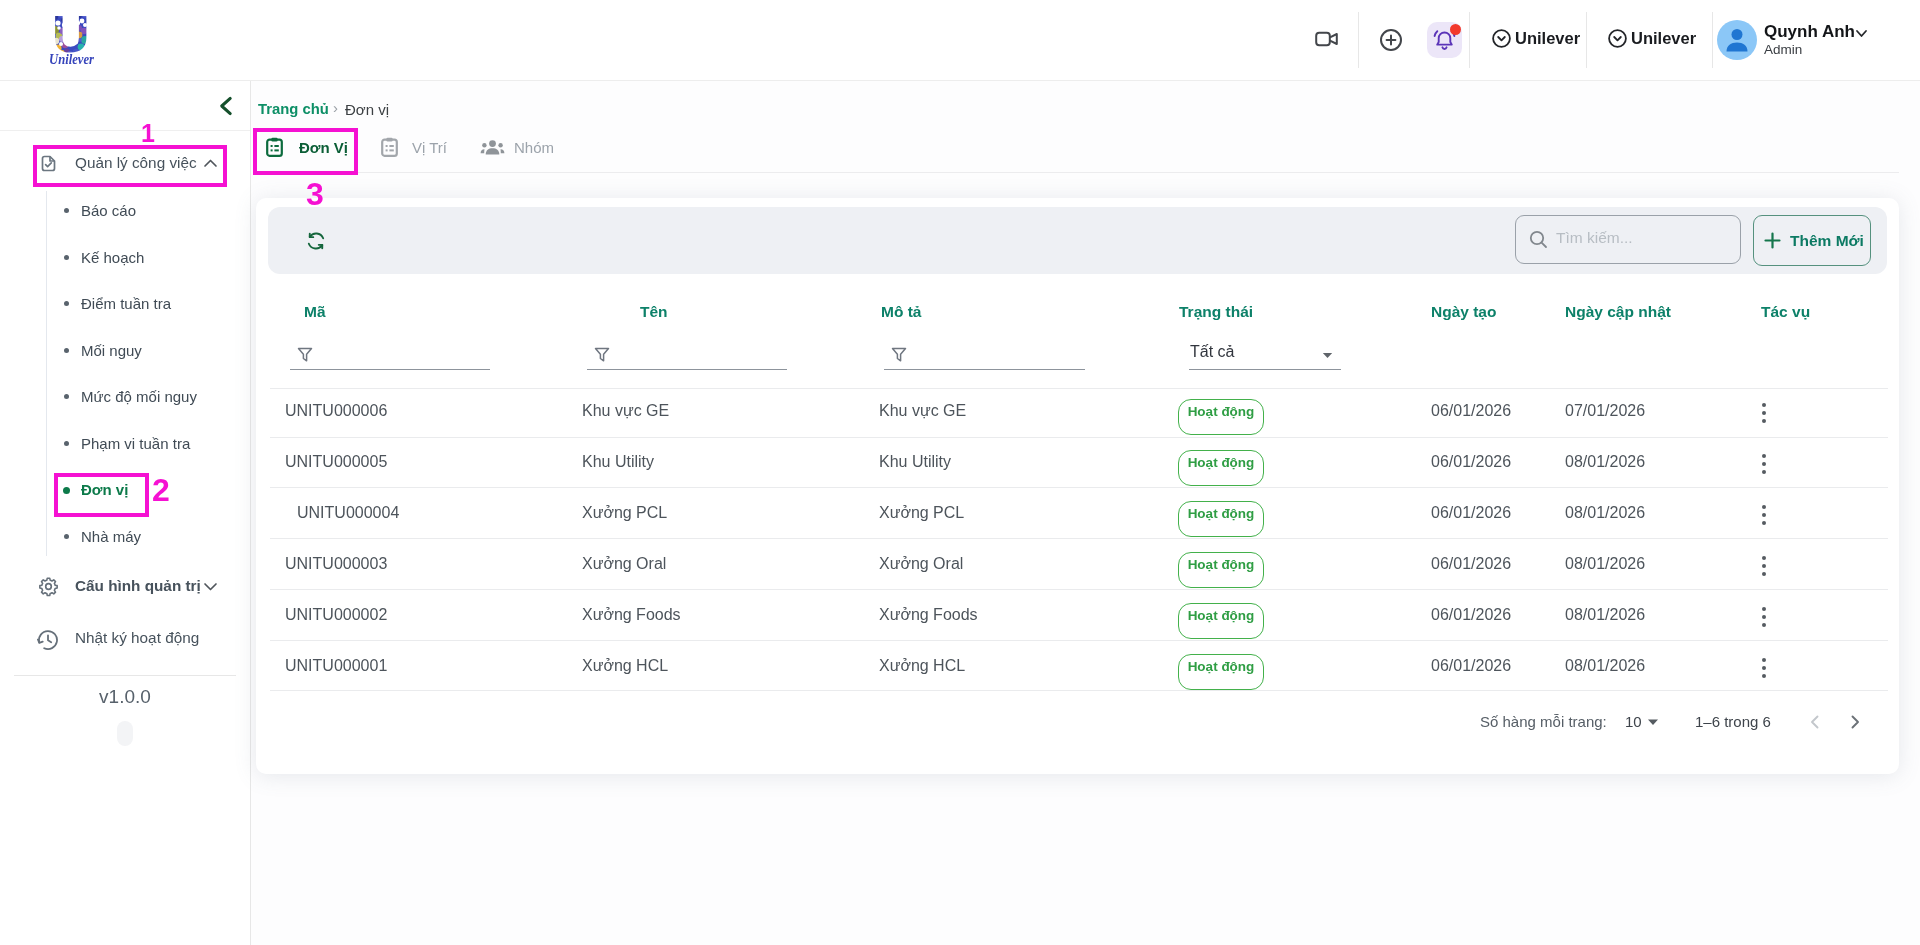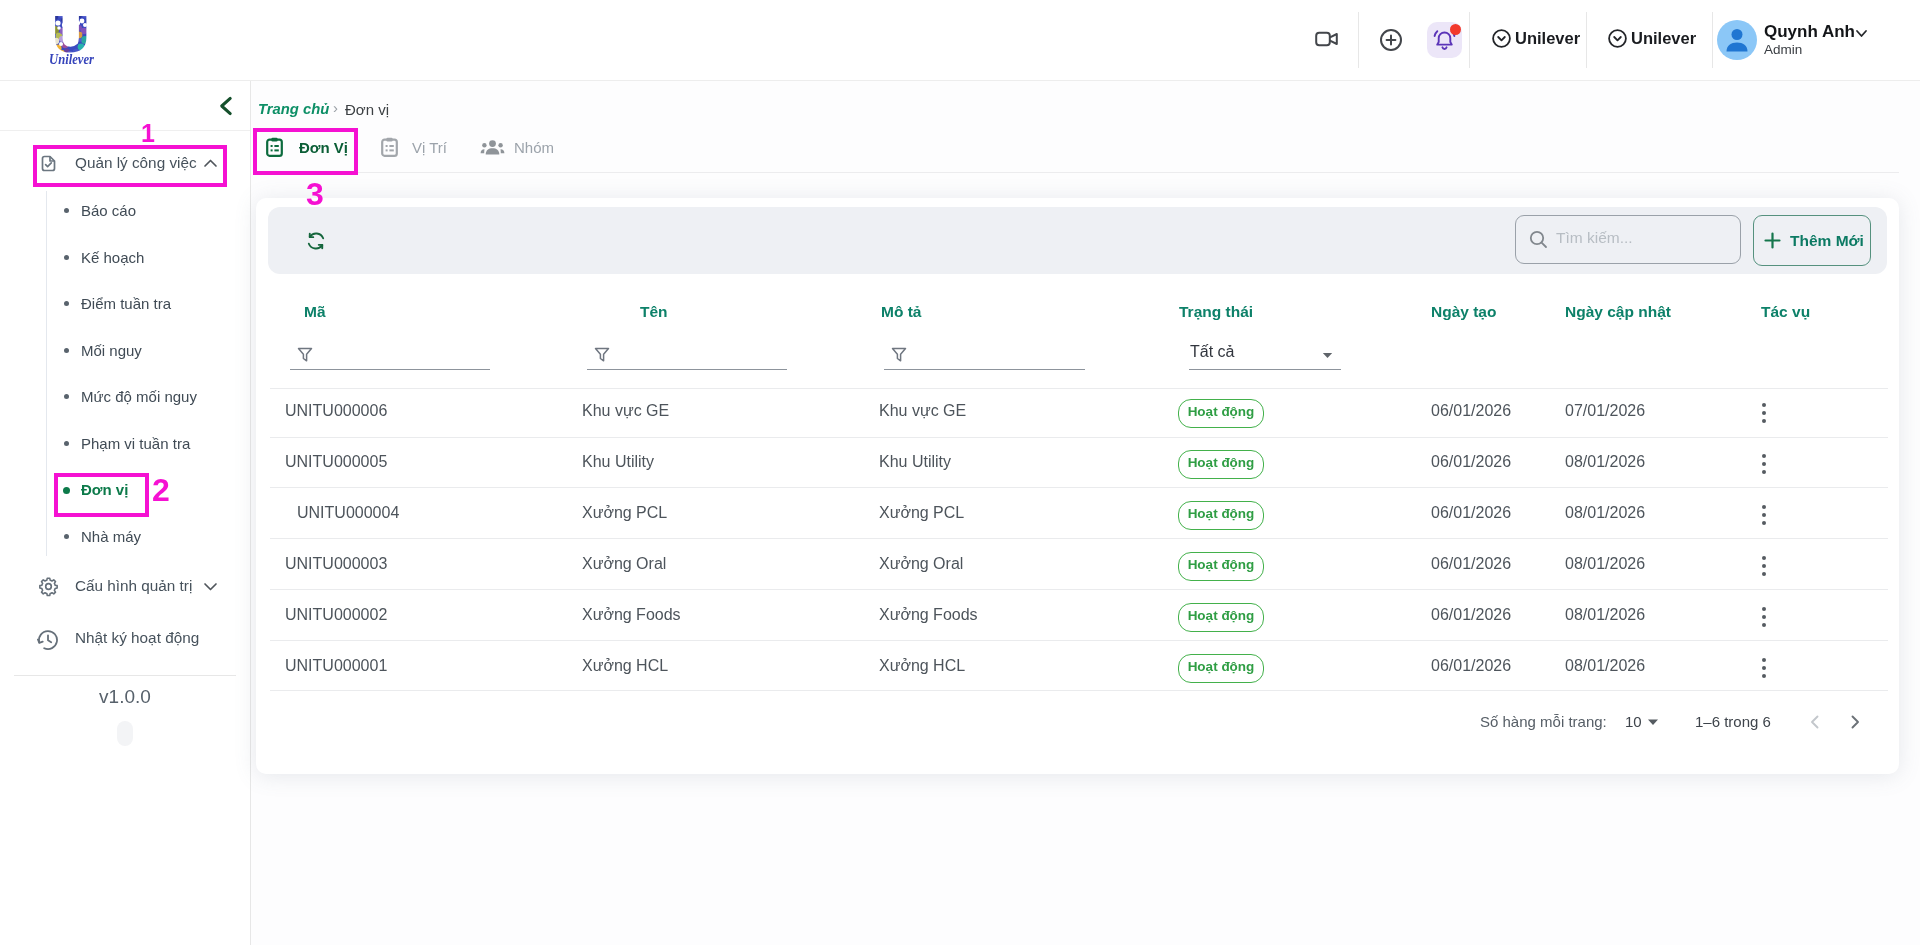--- a/index.html
+++ b/index.html
@@ -18,21 +18,21 @@
 .bullet{position:absolute;width:5px;height:5px;border-radius:50%;background:#59636d;}
 
 #main{position:absolute;left:251px;top:81px;width:1669px;height:864px;background:#fdfdfe;}
 
 #card{position:absolute;left:256px;top:198px;width:1643px;height:576px;background:#fff;border-radius:10px;box-shadow:0 2px 22px rgba(105,120,135,.16);}
 #band{position:absolute;left:268px;top:207px;width:1619px;height:67px;background:#eef0f4;border-radius:12px;}
 .colhead{position:absolute;top:303px;font-size:15.5px;font-weight:bold;color:#0d8169;}
 .uline{position:absolute;top:369px;height:1px;background:#8d949c;}
 .rowtxt{position:absolute;font-size:16px;color:#4d545b;}
 .rdiv{position:absolute;left:270px;width:1618px;height:1px;background:#eaebed;}
-.badge{position:absolute;left:1178px;width:86px;height:29px;border:1px solid #43b14b;border-radius:13px;color:#2f9e44;font-size:13.5px;font-weight:bold;text-align:center;line-height:23px;}
+.badge{position:absolute;left:1178px;width:86px;height:36px;border:1px solid #43b14b;border-radius:13px;color:#2f9e44;font-size:13.5px;font-weight:bold;text-align:center;line-height:23px;}
 .kebab{position:absolute;left:1762px;width:4px;}
 .kdot{width:4px;height:4px;border-radius:50%;background:#555b61;margin-bottom:4px;}
 
 .ann{position:absolute;border:4px solid #f511d2;}
 .annnum{position:absolute;color:#f511d2;font-weight:600;}
 </style>
 </head>
 <body>
 <div id="page">
   <div id="main"></div>
@@ -160,37 +160,37 @@
     <div class="sitem" style="left:81px;top:435px;">Phạm vi tuần tra</div>
   <div class="bullet" style="left:63px;top:487px;width:7px;height:7px;background:#0c7a4a;"></div>
     <div class="sitem" style="left:81px;top:481px;color:#0c7a4a;font-weight:bold;">Đơn vị</div>
   <div class="bullet" style="left:64px;top:534px;"></div>
     <div class="sitem" style="left:81px;top:528px;">Nhà máy</div>
 
   <svg class="abs" style="left:38px;top:576px;" width="21" height="21" viewBox="0 0 24 24">
     <circle cx="12" cy="12" r="3.2" fill="none" stroke="#66707a" stroke-width="1.9"></circle>
     <path d="M10.6 2.5 h2.8 l0.5 2.3 a7.4 7.4 0 0 1 2.1 0.9 l2-1.3 2 2 -1.3 2 a7.4 7.4 0 0 1 0.9 2.1 l2.3 0.5 v2.8 l-2.3 0.5 a7.4 7.4 0 0 1 -0.9 2.1 l1.3 2 -2 2 -2-1.3 a7.4 7.4 0 0 1 -2.1 0.9 l-0.5 2.3 h-2.8 l-0.5-2.3 a7.4 7.4 0 0 1 -2.1-0.9 l-2 1.3 -2-2 1.3-2 a7.4 7.4 0 0 1 -0.9-2.1 l-2.3-0.5 v-2.8 l2.3-0.5 a7.4 7.4 0 0 1 0.9-2.1 l-1.3-2 2-2 2 1.3 a7.4 7.4 0 0 1 2.1-0.9 z" fill="none" stroke="#66707a" stroke-width="1.8" stroke-linejoin="round"></path>
   </svg>
-  <div class="mitem" style="left:75px;top:577px;">Cấu hình quản trị</div>
+  <div class="mitem" style="left:75px;top:577px;font-weight:bold;">Cấu hình quản trị</div>
   <svg class="abs" style="left:203px;top:582px;" width="15" height="10" viewBox="0 0 15 10">
     <path d="M2 2 L7.5 7.5 L13 2" fill="none" stroke="#50565c" stroke-width="1.7" stroke-linecap="round" stroke-linejoin="round"></path>
   </svg>
 
   <svg class="abs" style="left:37px;top:629px;" width="22" height="22" viewBox="0 0 22 22">
     <path d="M2.3 13.3 A9 9 0 1 1 7.2 19.2" fill="none" stroke="#66707a" stroke-width="1.8" stroke-linecap="round"></path>
     <path d="M2.3 13.9 L0.9 10.5 M2.3 13.9 L5.7 12.6" fill="none" stroke="#66707a" stroke-width="1.8" stroke-linecap="round"></path>
     <path d="M11 6.3 V11.3 L14.2 13.2" fill="none" stroke="#66707a" stroke-width="1.8" stroke-linecap="round" stroke-linejoin="round"></path>
   </svg>
   <div class="mitem" style="left:75px;top:629px;">Nhật ký hoạt động</div>
 
   <div class="abs" style="left:14px;top:675px;width:222px;height:1px;background:#e7e7e7;"></div>
   <div class="abs" style="left:0;top:686px;width:250px;text-align:center;font-size:19px;color:#57616b;">v1.0.0</div>
   <div class="abs" style="left:117px;top:721px;width:16px;height:25px;border-radius:8px;background:#f3f4f6;"></div>
 
-  <div class="abs" style="left:258px;top:101px;font-size:14.8px;font-weight:bold;color:#0d8f66;font-style:italic;">Trang chủ</div>
+  <div class="abs" style="left:258px;top:101px;font-size:14.8px;font-weight:bold;color:#0d8f66;">Trang chủ</div>
   <div class="abs" style="left:333px;top:99px;font-size:15px;color:#9aa0a6;">›</div>
   <div class="abs" style="left:345px;top:101px;font-size:15px;color:#3c4043;">Đơn vị</div>
 
   <div class="abs" style="left:256px;top:172px;width:1643px;height:1px;background:#ececee;"></div>
   <svg class="abs" style="left:266px;top:137px;" width="17" height="20" viewBox="0 0 17 20">
     <rect x="1.2" y="2.6" width="14.6" height="16.2" rx="2.4" fill="none" stroke="#0c6b3d" stroke-width="2.2"></rect>
     <rect x="5.4" y="0.8" width="6.2" height="3.6" rx="1.2" fill="#0c6b3d"></rect>
     <rect x="4.6" y="8" width="2" height="2" fill="#0c6b3d"></rect>
     <rect x="8.4" y="8" width="4.4" height="2" fill="#0c6b3d"></rect>
     <rect x="4.6" y="12.4" width="2" height="2" fill="#0c6b3d"></rect>

